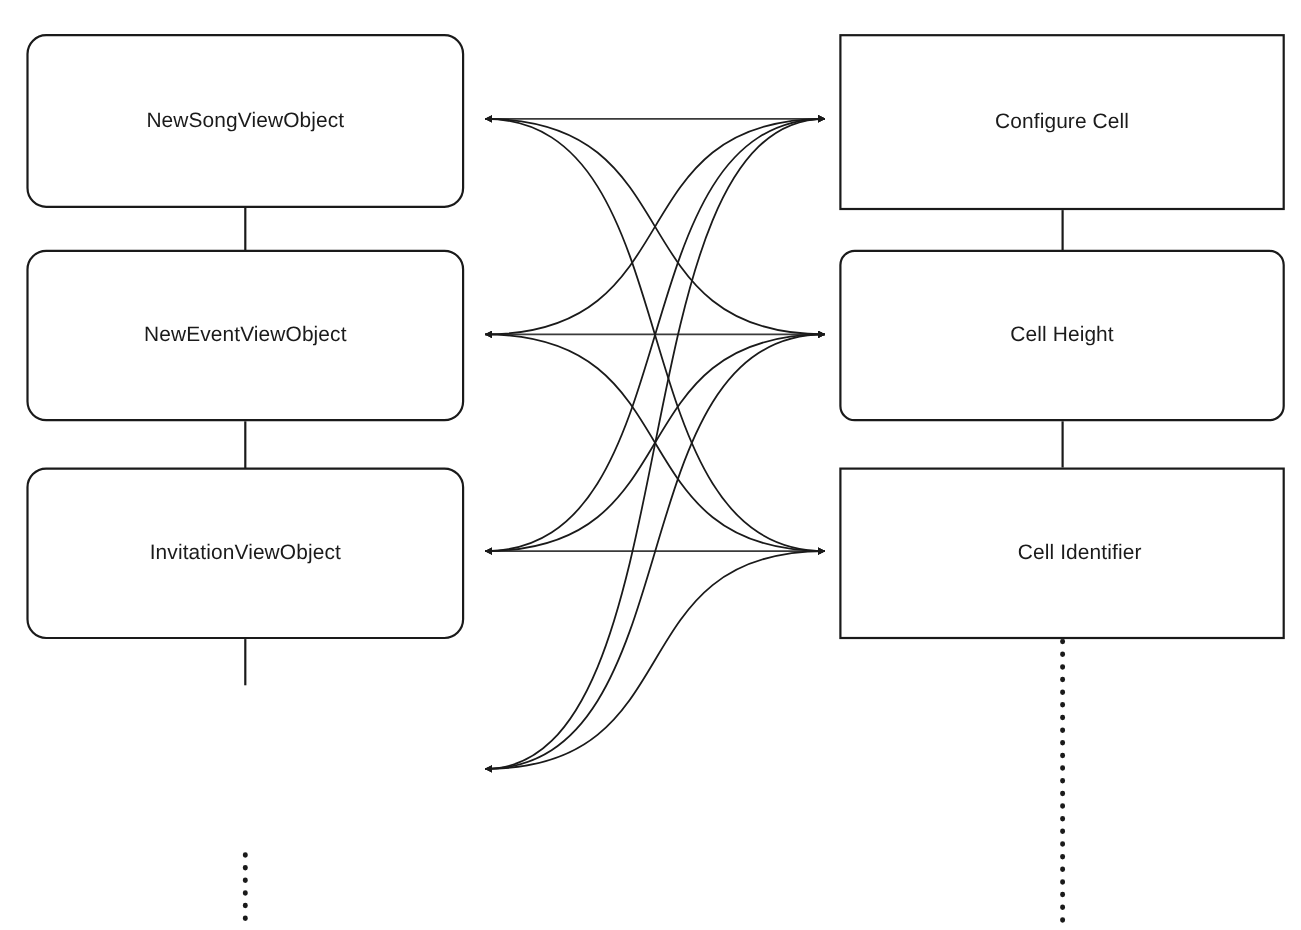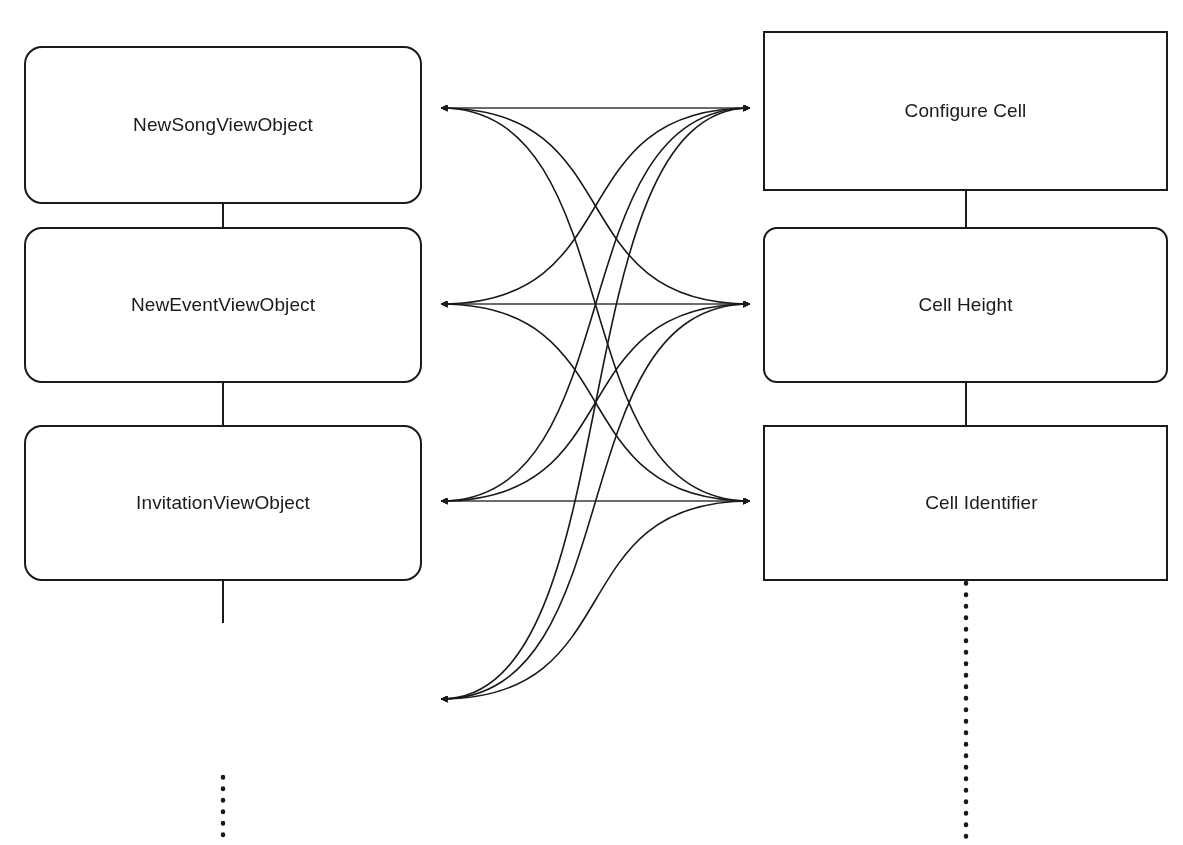--- a/index.html
+++ b/index.html
@@ -110,21 +110,21 @@
         <path d="M 441 304 C 632.58 304, 558.42 108, 750 108" class="edge-path" marker-end="url(#arrow-right)" marker-start="url(#arrow-left)"></path>
         <path d="M 441 304 C 632.58 304, 558.42 501, 750 501" class="edge-path" marker-end="url(#arrow-right)" marker-start="url(#arrow-left)"></path>
         <path d="M 441 501 C 632.58 501, 558.42 108, 750 108" class="edge-path" marker-end="url(#arrow-right)" marker-start="url(#arrow-left)"></path>
         <path d="M 441 501 C 632.58 501, 558.42 304, 750 304" class="edge-path" marker-end="url(#arrow-right)" marker-start="url(#arrow-left)"></path>
         <path d="M 441 699 C 632.58 699, 558.42 108, 750 108" class="edge-path" marker-end="url(#arrow-right)" marker-start="url(#arrow-left)"></path>
         <path d="M 441 699 C 632.58 699, 558.42 304, 750 304" class="edge-path" marker-end="url(#arrow-right)" marker-start="url(#arrow-left)"></path>
         <path d="M 441 699 C 632.58 699, 558.42 501, 750 501" class="edge-path" marker-end="url(#arrow-right)" marker-start="url(#arrow-left)"></path>
       </g>
   </svg>
 
-  <div class="node rounded left" style="left:24px; top:46px; width:398px; height:158px;text-align:right;">
+  <div class="node rounded left" style="left:24px; top:31px; width:398px; height:158px;text-align:right;">
     <span class="node-label">NewSongViewObject</span>
   </div>
   <div class="node rounded left" style="left:24px; top:227px; width:398px; height:156px;">
     <span class="node-label">NewEventViewObject</span>
   </div>
   <div class="node rounded left" style="left:24px; top:425px; width:398px; height:156px;">
     <span class="node-label">InvitationViewObject</span>
   </div>
 
   <div class="node square right" style="left:763px; top:31px; width:405px; height:160px;">

